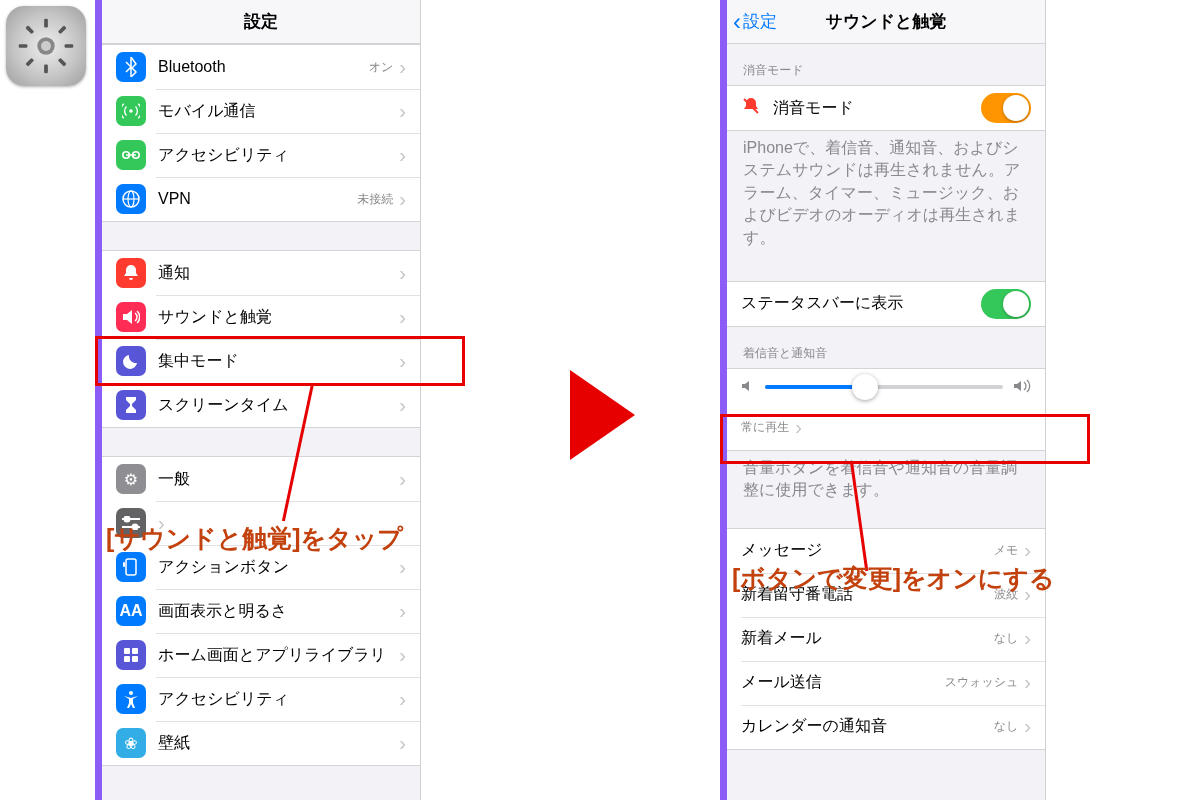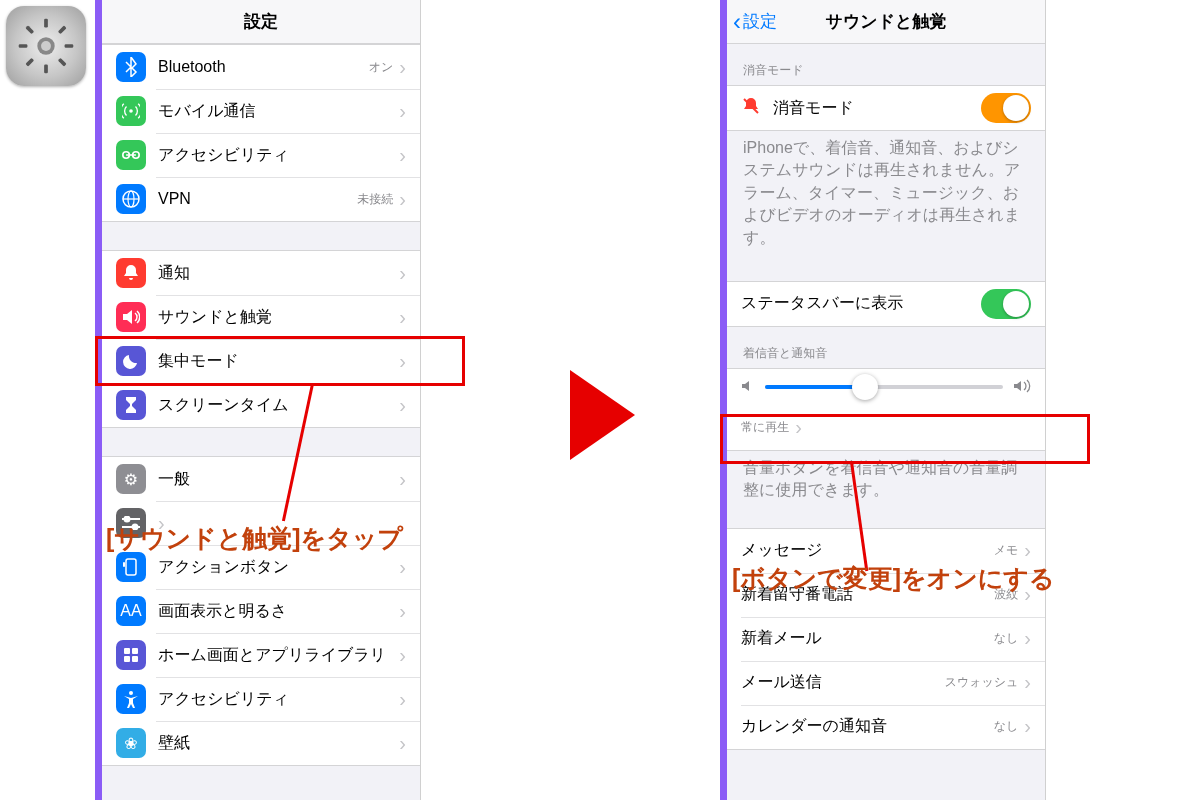--- a/index.html
+++ b/index.html
@@ -372,21 +372,21 @@
       <div class="icon-box ic-blue">
         <svg width="16" height="18" viewBox="0 0 16 18" fill="#fff">
             <rect x="3" y="1" width="10" height="16" rx="2" fill="none" stroke="#fff" stroke-width="1.5"></rect>
             <rect x="0" y="4" width="2" height="5" rx="1"></rect>
           </svg>
       </div>
       <span class="label">アクションボタン</span>
       <span class="chevron">›</span>
     </div>
     <div class="row">
-      <div class="icon-box ic-blue" style="font-weight:400;">AA</div>
+      <div class="icon-box ic-blue" style="font-weight:700;">AA</div>
       <span class="label">画面表示と明るさ</span>
       <span class="chevron">›</span>
     </div>
     <div class="row">
       <div class="icon-box ic-indigo">
         <svg width="16" height="16" viewBox="0 0 16 16" fill="#fff">
             <rect x="1" y="1" width="6" height="6" rx="1"></rect>
             <rect x="9" y="1" width="6" height="6" rx="1"></rect>
             <rect x="1" y="9" width="6" height="6" rx="1"></rect>
             <rect x="9" y="9" width="6" height="6" rx="1"></rect>

